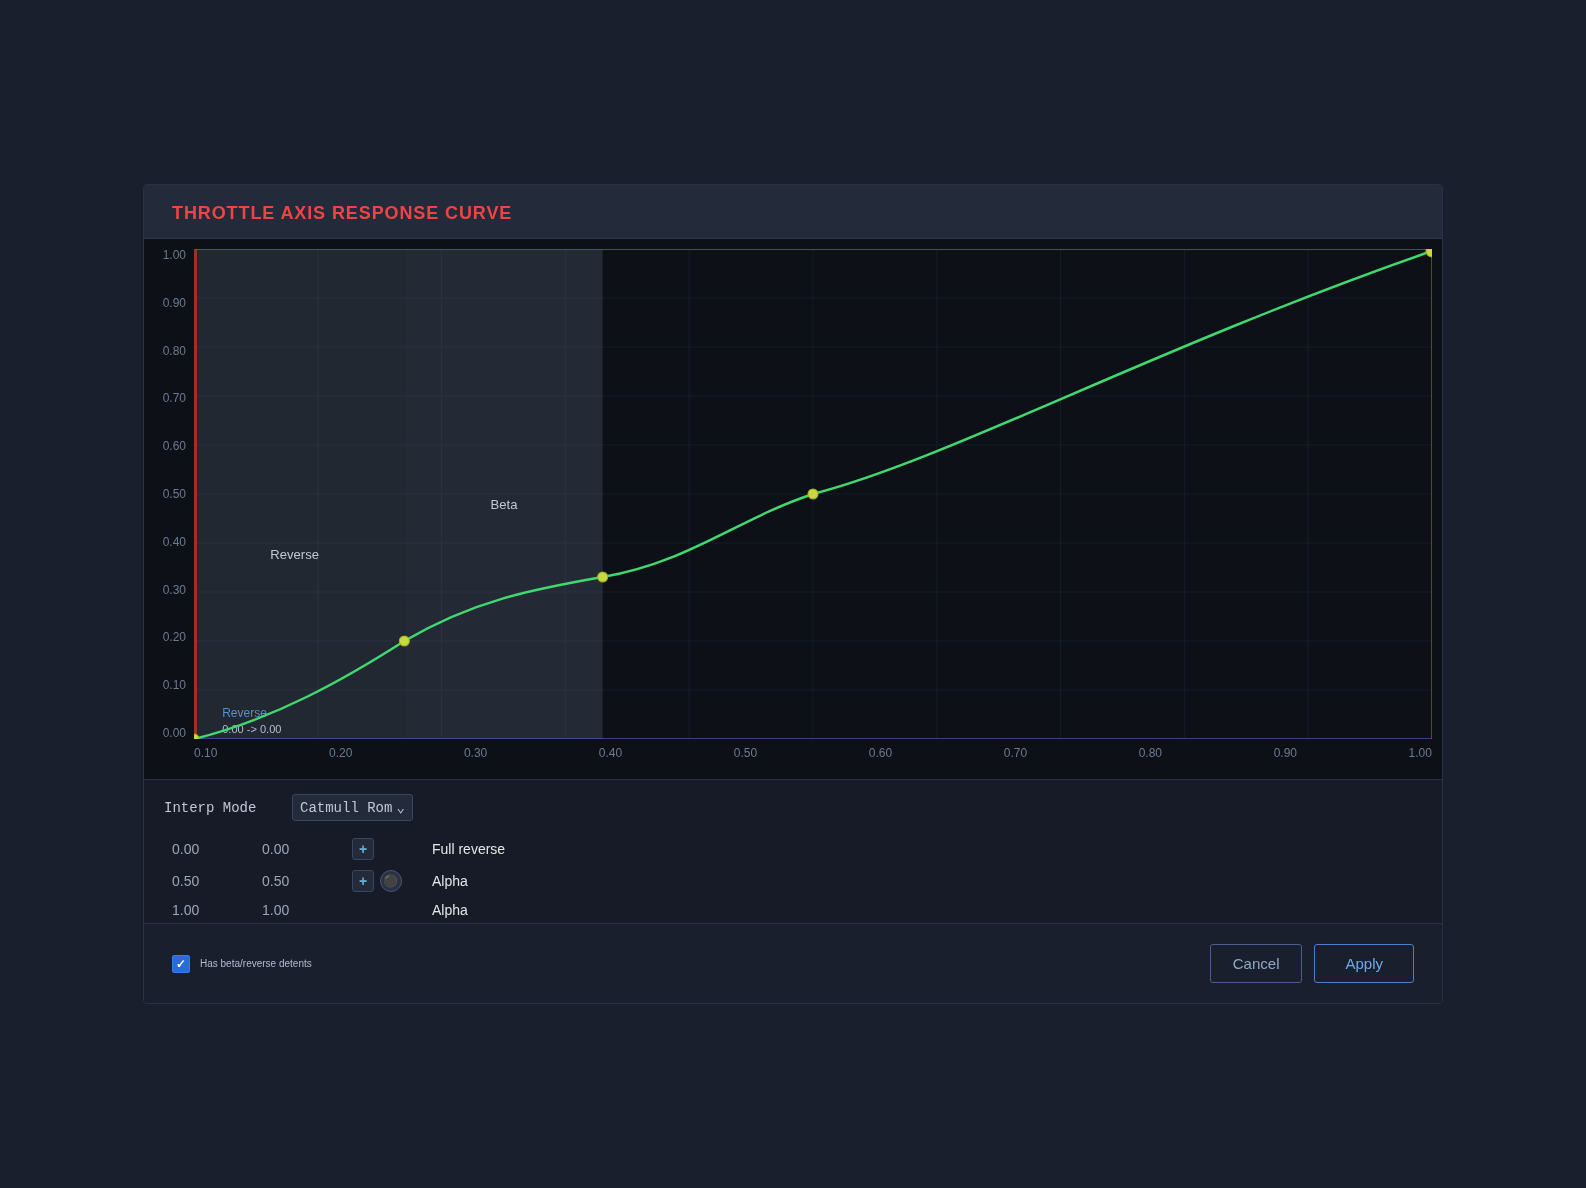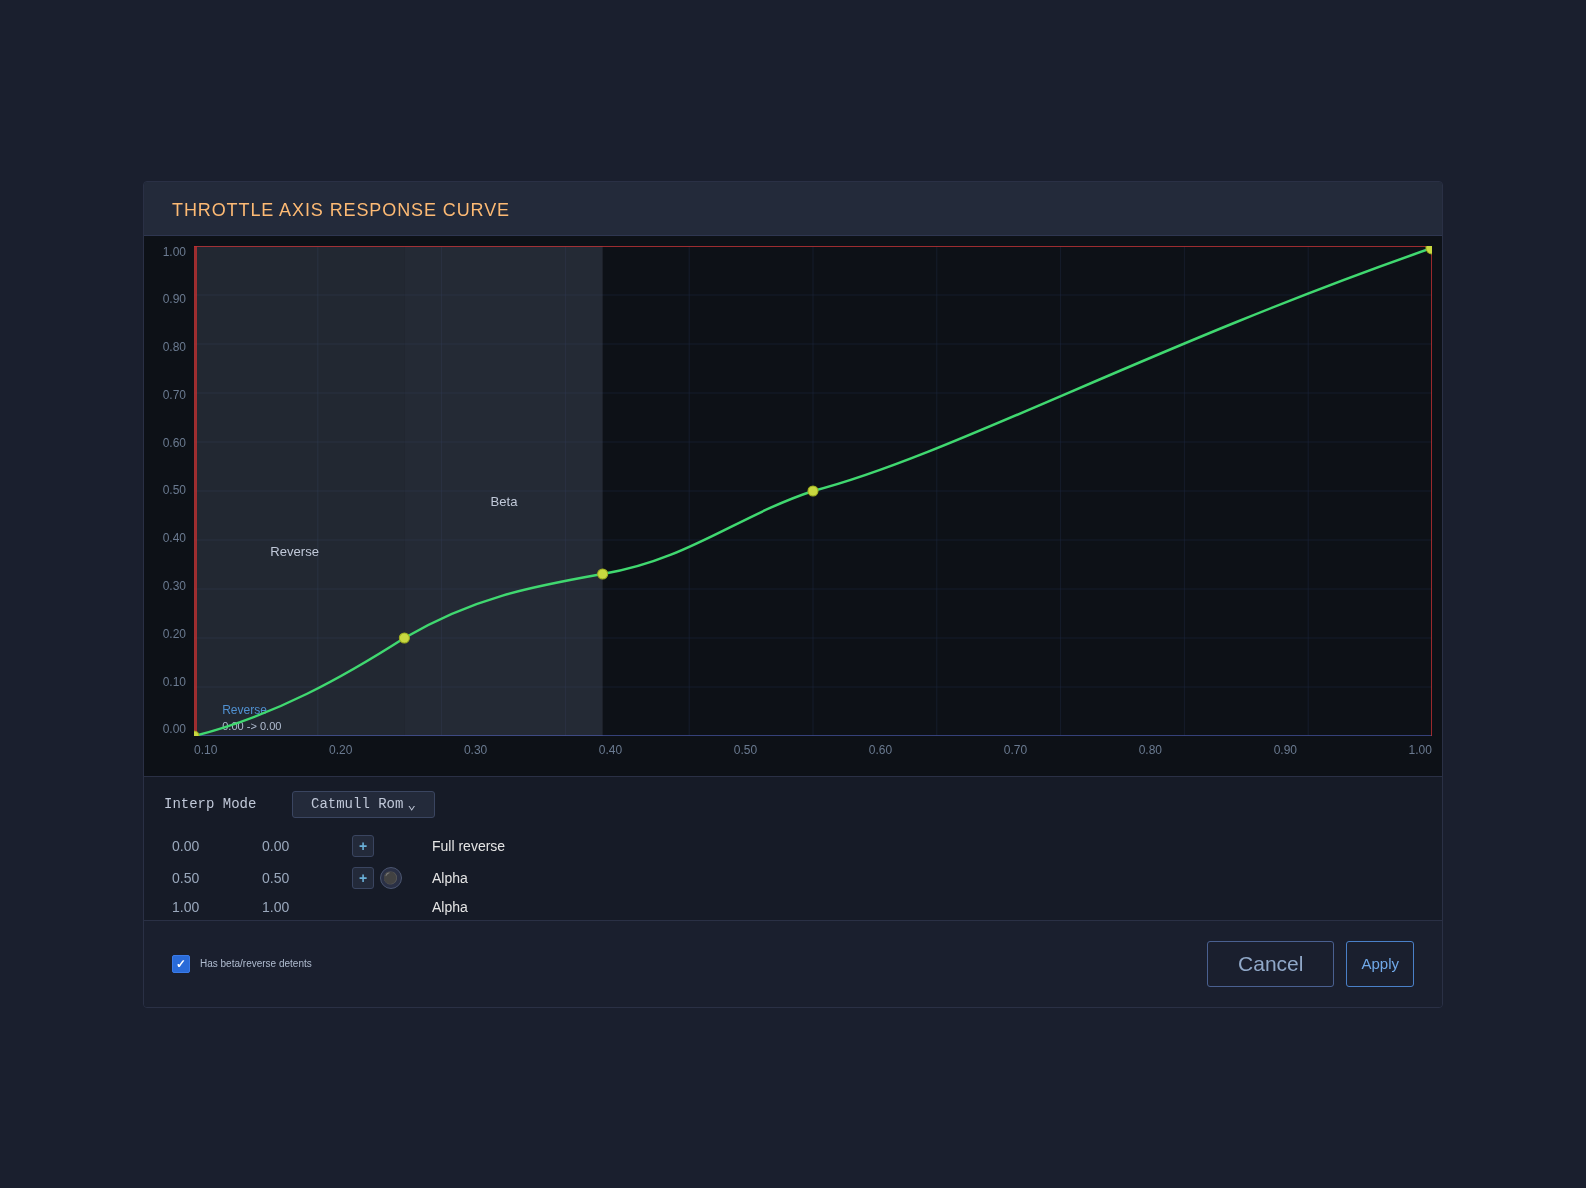--- a/index.html
+++ b/index.html
@@ -20,22 +20,22 @@
       border-radius: 4px;
       overflow: hidden;
     }
     .dialog-header {
       background: #232a3a;
       padding: 18px 28px 14px;
       border-bottom: 1px solid #2e3650;
     }
     .dialog-title {
       font-size: 18px;
-      font-weight: 400;
-      color: #fdba74;
+      font-weight: 700;
+      color: #ef4444;
       letter-spacing: 0.05em;
       text-transform: uppercase;
     }
     .chart-area {
       background: #0d1117;
       position: relative;
       height: 540px;
       margin: 0;
     }
     
@@ -99,21 +99,21 @@
     }
     .interp-label {
       font-size: 14px;
       color: #c0c8d8;
       width: 120px;
     }
     .interp-select {
       background: #232a3a;
       border: 1px solid #3a4560;
       color: #c0c8d8;
-      padding: 4px 18px;
+      padding: 4px 7px;
       border-radius: 3px;
       font-size: 14px;
       display: flex;
       align-items: center;
       gap: 4px;
       cursor: pointer;
     }
     .data-table {
       width: 100%;
       border-collapse: collapse;
@@ -205,30 +205,30 @@
       color: #b0bcd0;
     }
     .footer-buttons {
       display: flex;
       gap: 12px;
     }
     .btn-cancel {
       background: transparent;
       border: 1px solid #4a6090;
       color: #90a8c8;
-      padding: 10px 30px;
+      padding: 10px 22px;
       border-radius: 3px;
-      font-size: 21px;
+      font-size: 15px;
       cursor: pointer;
     }
     .btn-apply {
       background: transparent;
       border: 1px solid #4a80c8;
       color: #70a8e8;
-      padding: 10px 14px;
+      padding: 10px 30px;
       border-radius: 3px;
       font-size: 15px;
       cursor: pointer;
     }
 
     
     .region-reverse {
       fill: rgba(100, 110, 130, 0.25);
     }
     .region-beta {

